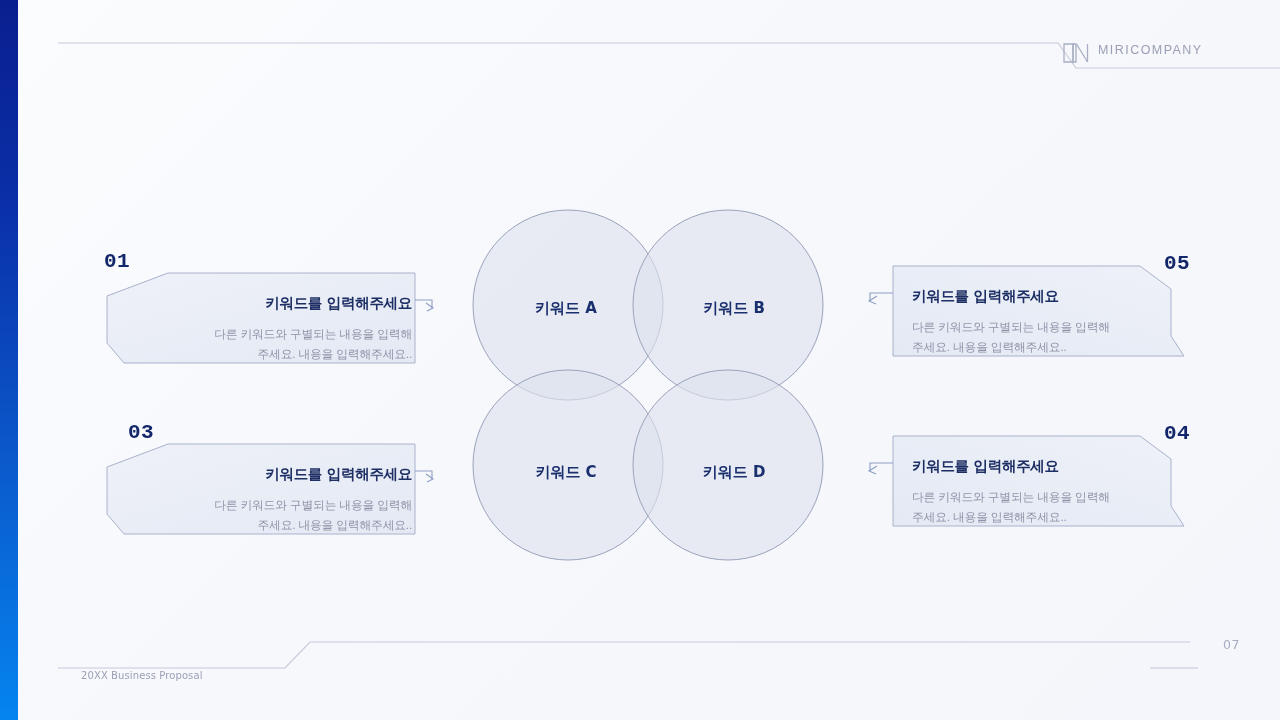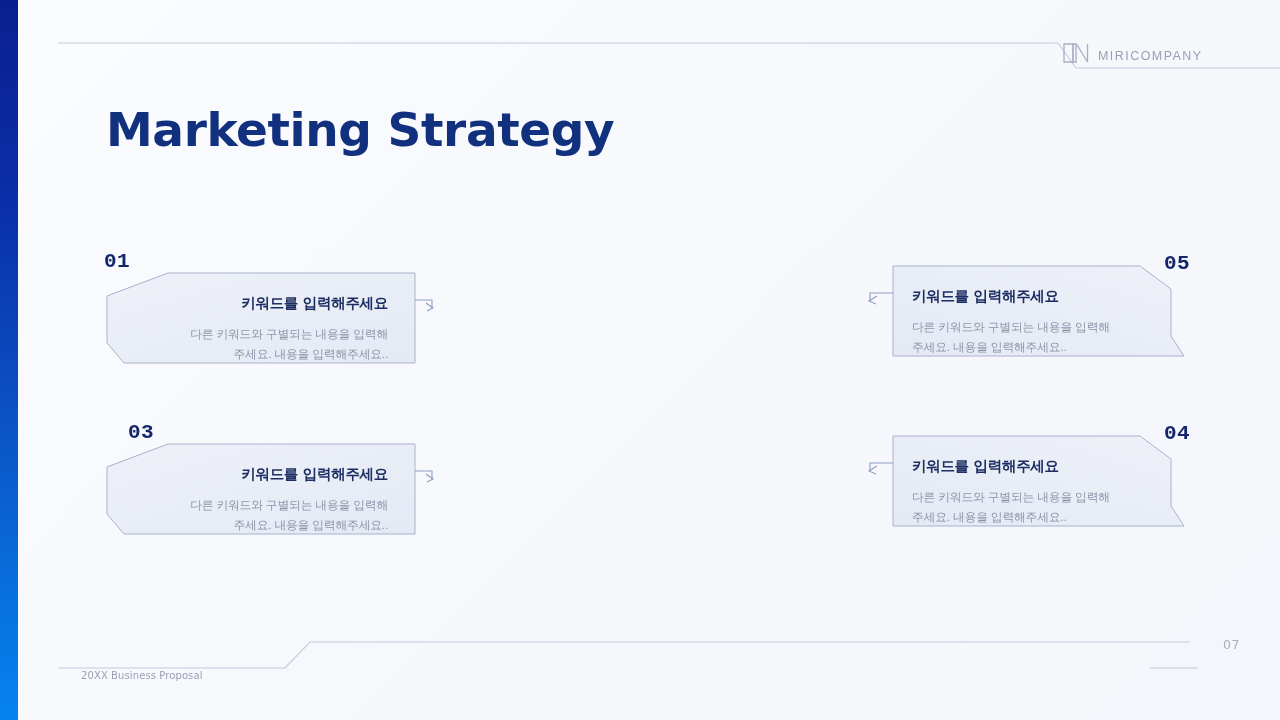--- a/index.html
+++ b/index.html
@@ -30,21 +30,21 @@
   .header-line {
     position: absolute;
     left: 58px; top: 40px;
     width: 1222px; height: 36px;
     pointer-events: none;
   }
   .logo-wrap {
     position: absolute;
     left: 1063px; top: 43px;
     display: flex;
-    align-items: flex-end;
+    align-items: flex-start;
     gap: 9px;
   }
   .logo-mark { width: 26px; height: 20px; display: block; }
   .logo-text {
     font-size: 12.5px;
     letter-spacing: 1.45px;
     color: #9a9fb5;
     font-family: "Liberation Sans", sans-serif;
   }
 
@@ -75,21 +75,21 @@
     position: absolute;
     font-size: 15px;
     font-weight: 700;
     color: #1a2f6e;
     white-space: nowrap;
     transform: translate(-50%, -50%);
     font-family: "DejaVu Sans", sans-serif;
   }
 
   
-  .callout { position: absolute; }
+  .callout { position: absolute; padding-left: 24px; }
   .callout svg { position: absolute; left: 0; top: 0; overflow: visible; }
   .callout-body {
     position: absolute;
     top: 0; left: 0;
     width: 100%; height: 100%;
     box-sizing: border-box;
     padding: 22px 28px 0 28px;
   }
   .callout-head {
     font-size: 14.5px;
@@ -151,22 +151,33 @@
   <div class="logo-wrap">
     <svg class="logo-mark" viewBox="0 0 26 20" xmlns="http://www.w3.org/2000/svg">
       <path d="M1 1 L10 1 L10 19 L1 19 Z" fill="none" stroke="#a9aec2" stroke-width="1.3"></path>
       <path d="M10 1 L13 1 L13 19 L10 19 Z" fill="none" stroke="#a9aec2" stroke-width="1.3"></path>
       <path d="M13.5 1 L24.5 19" fill="none" stroke="#a9aec2" stroke-width="1.3"></path>
       <path d="M24.5 1 L24.5 19" fill="none" stroke="#a9aec2" stroke-width="1.3"></path>
     </svg>
     <span class="logo-text">MIRICOMPANY</span>
   </div>
 
-  <div class="title">Marketing Strategy</div>
-
+
+  <div class="venn">
+    <svg width="360" height="360" viewBox="0 0 360 360" xmlns="http://www.w3.org/2000/svg">
+      <circle cx="100" cy="100" r="95" fill="#dde2ee" fill-opacity="0.62" stroke="#9aa3bb" stroke-width="1"></circle>
+      <circle cx="260" cy="100" r="95" fill="#dde2ee" fill-opacity="0.62" stroke="#9aa3bb" stroke-width="1"></circle>
+      <circle cx="100" cy="260" r="95" fill="#dde2ee" fill-opacity="0.62" stroke="#9aa3bb" stroke-width="1"></circle>
+      <circle cx="260" cy="260" r="95" fill="#dde2ee" fill-opacity="0.62" stroke="#9aa3bb" stroke-width="1"></circle>
+    </svg>
+    <div class="venn-label" style="left:98px; top:103px;">키워드 A</div>
+    <div class="venn-label" style="left:266px; top:103px;">키워드 B</div>
+    <div class="venn-label" style="left:98px; top:267px;">키워드 C</div>
+    <div class="venn-label" style="left:266px; top:267px;">키워드 D</div>
+  </div>
 
   <div class="num" style="left:104px; top:250px;">01</div>
   <div class="callout" style="left:106px; top:272px; width:310px; height:90px;">
     <svg width="340" height="92" viewBox="0 0 340 92" xmlns="http://www.w3.org/2000/svg">
       <defs>
         <linearGradient id="cg1" x1="0" y1="0" x2="1" y2="1">
           <stop offset="0%" stop-color="#eef1f8"></stop>
           <stop offset="100%" stop-color="#e4e9f4"></stop>
         </linearGradient>
       </defs>

